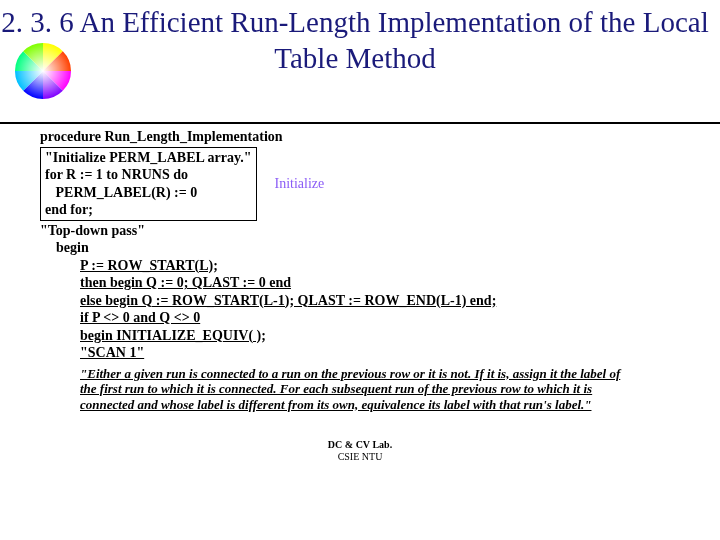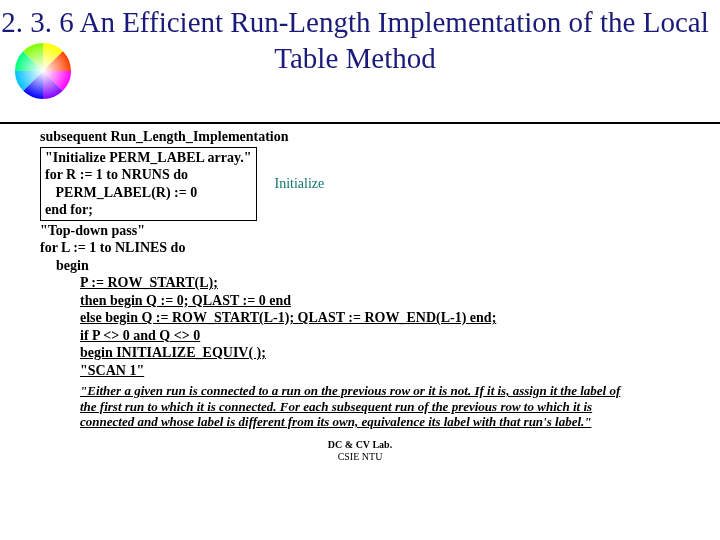--- a/index.html
+++ b/index.html
@@ -56,21 +56,21 @@
   }
   .code-area .ln { white-space: pre; }
   .box {
     border: 1px solid #000;
     padding: 1px 4px;
     margin: 1px 0;
     display: inline-block;
   }
   .bold { font-weight: bold; }
   .init-label {
-    color: #0f766e;
+    color: #8b5cf6;
     font-family: Georgia, serif;
     font-size: 14px;
   }
   .comment {
     font-style: italic;
     font-size: 13px;
     line-height: 1.2;
   }
   .footer {
     position: absolute;
@@ -107,34 +107,33 @@
         <path d="M0 0 L19.8 -19.8 A28 28 0 0 1 28 0 Z" fill="#ff4000"></path>
       </g>
       <circle cx="31" cy="31" r="28" fill="url(#hue)"></circle>
     </svg>
   </div>
 
   <div class="title">2. 3. 6 An Efficient Run-Length Implementation of the Local Table Method</div>
   <div class="title-underline"></div>
 
   <div class="code-area">
-    <div class="ln bold">subsequent Run_Length_Implementation</div>
+    <div class="ln bold">procedure Run_Length_Implementation</div>
 
     <div style="display:flex; align-items:center; gap:18px;">
       <div class="box">
         <div class="ln bold">"Initialize PERM_LABEL array."</div>
         <div class="ln bold">for R := 1 to NRUNS do</div>
         <div class="ln bold">   PERM_LABEL(R) := 0</div>
         <div class="ln bold">end for;</div>
       </div>
       <span class="init-label">Initialize</span>
     </div>
 
     <div class="ln bold">"Top-down pass"</div>
-    <div class="ln bold">for L := 1 to NLINES do</div>
     <div class="ln bold" style="padding-left:16px;">begin</div>
 
     <div style="padding-left:40px;text-decoration:underline;">
       <div class="ln bold">P := ROW_START(L);</div>
       <div class="ln bold">then begin Q := 0; QLAST := 0 end</div>
       <div class="ln bold">else begin Q := ROW_START(L-1); QLAST := ROW_END(L-1) end;</div>
       <div class="ln bold">if P &lt;&gt; 0 and Q &lt;&gt; 0</div>
       <div class="ln bold">begin INITIALIZE_EQUIV( );</div>
       <div class="ln bold">"SCAN 1"</div>
       <div class="comment bold" style="max-width:560px; margin-top:4px;">"Either a given run is connected to a run on the previous row or it is not. If it is, assign it the label of the first run to which it is connected. For each subsequent run of the previous row to which it is connected and whose label is different from its own, equivalence its label with that run's label."</div>

